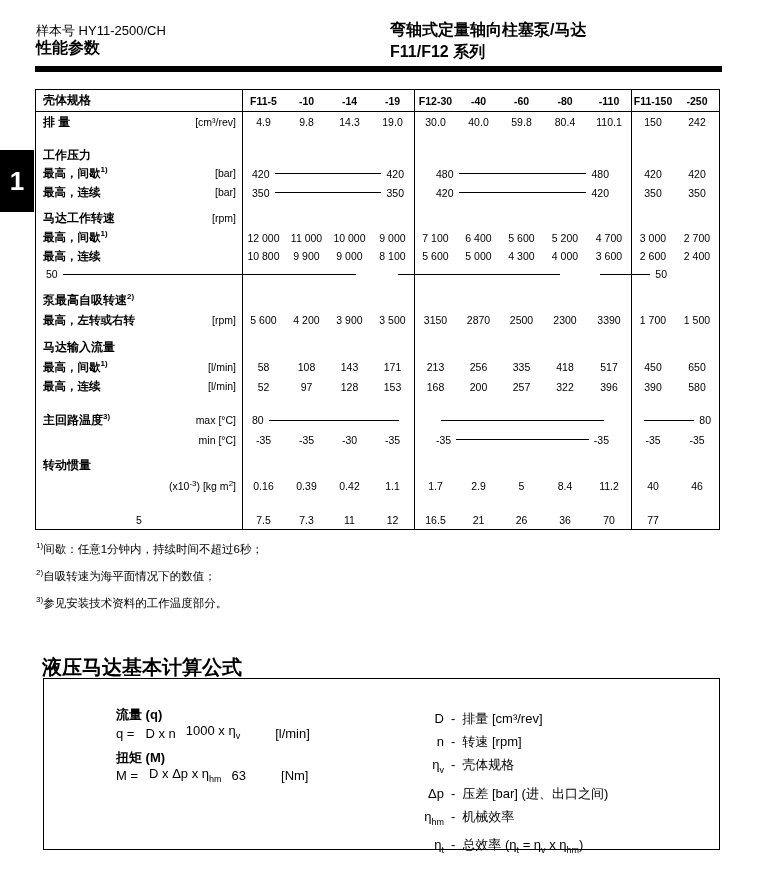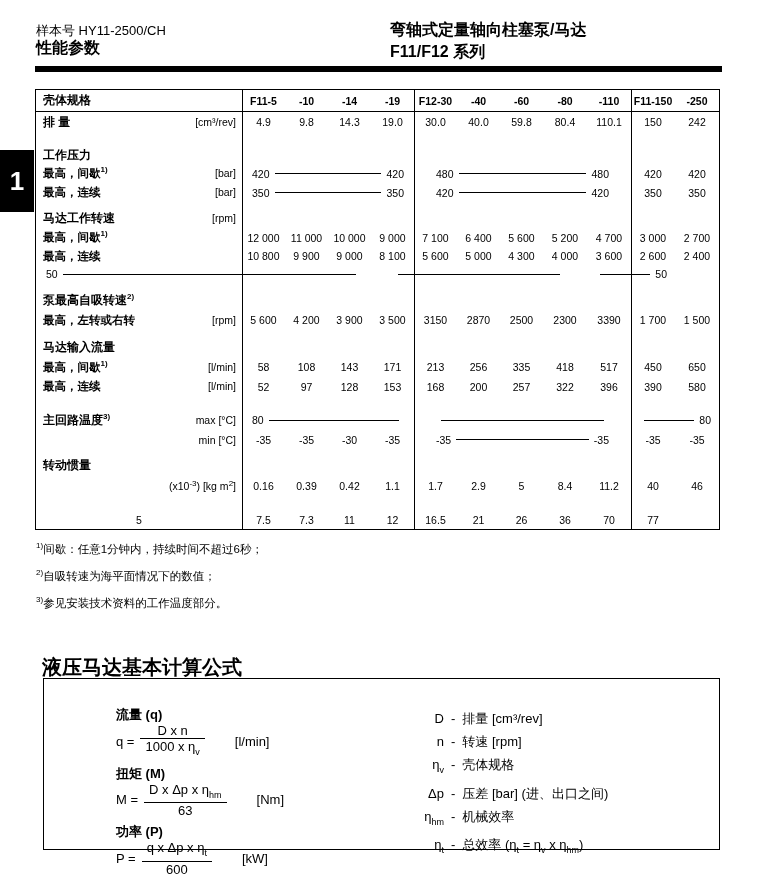--- a/index.html
+++ b/index.html
@@ -46,21 +46,21 @@
   .footnotes sup { font-size:8px; }
 
   
   .fsec-title { position:absolute; left:42px; top:632px; font-size:20px; font-weight:bold;margin-top:22px; }
   .fbox { position:absolute; left:43px; top:678px; width:677px; height:172px;
           border:1px solid #000; box-sizing:border-box; font-size:13px; }
   .fcol { position:absolute; left:72px; top:1px;margin-top:26px; }
   .fheading { font-weight:bold; line-height:17px; }
   .frow { display:flex; align-items:center; margin-bottom:5px; }
   .flhs { margin-right:6px; }
-  .frac { display:inline-flex; flex-direction:column; align-items:center; }
+  .frac { display:inline-flex; flex-direction:row; align-items:center; }
   .fnum,.fden { padding:0 5px; line-height:15px; white-space:nowrap; }
   .fbar { align-self:stretch; height:1px; background:#000; }
   .funit { margin-left:30px; }
   sub { font-size:9px; }
 
   .legend { position:absolute; left:358px; top:28px; line-height:23px; }
   .legend-row { display:flex; white-space:nowrap; }
   .lsym { width:42px; text-align:right; }
   .ldash { padding:0 7px; }
 </style>
@@ -390,32 +390,20 @@
           <span class="flhs">M =</span>
           <span class="frac">
             <span class="fnum"><span>D x Δp x η</span><sub>hm</sub></span>
             <span class="fbar"></span>
             <span class="fden">63</span>
           </span>
           <span class="funit">[Nm]</span>
         </div>
       </div>
 
-      <div>
-        <div class="fheading">功率 (P)</div>
-        <div class="frow">
-          <span class="flhs">P =</span>
-          <span class="frac">
-            <span class="fnum"><span>q x Δp x η</span><sub>t</sub></span>
-            <span class="fbar"></span>
-            <span class="fden">600</span>
-          </span>
-          <span class="funit">[kW]</span>
-        </div>
-      </div>
 
     </div>
 
     <div class="legend">
       <div class="legend-row">
         <span class="lsym">D</span>
         <span class="ldash">-</span>
         <span class="ltext">排量 [cm³/rev]</span>
       </div>
       <div class="legend-row">

